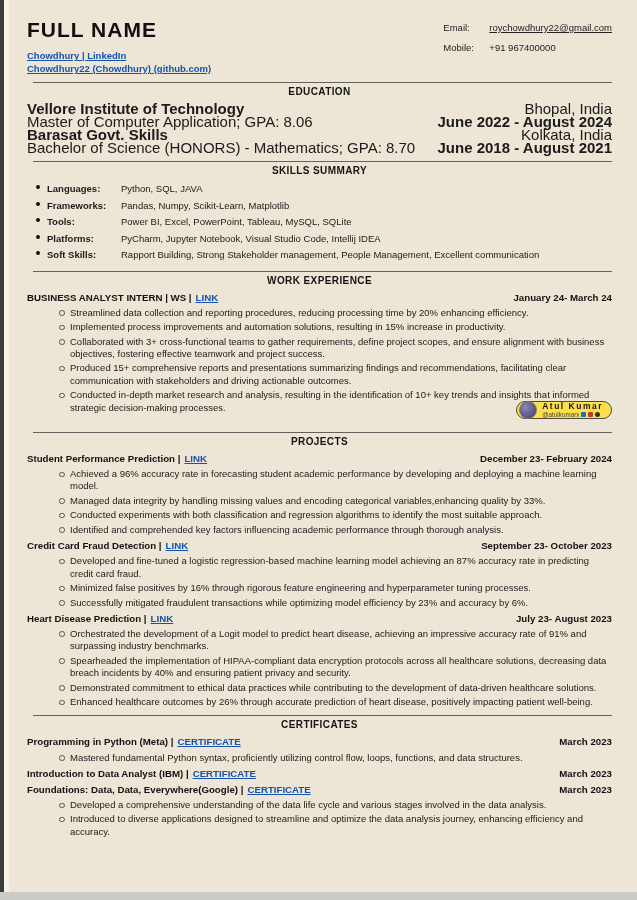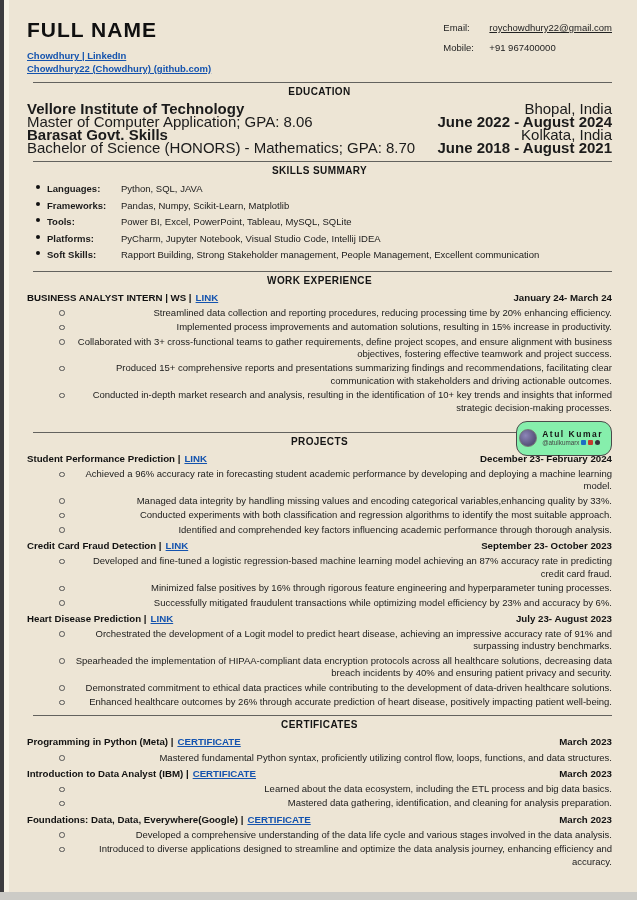--- a/index.html
+++ b/index.html
@@ -37,27 +37,27 @@
   
   .skill-row{display:flex;align-items:baseline;font-size:9.5px;line-height:16.5px;padding-left:8px;}
   .skill-label{font-weight:bold;width:86px;position:relative;padding-left:12px;box-sizing:border-box;}
   .skill-label::before{content:"";position:absolute;left:1px;top:4px;width:4px;height:4px;border-radius:50%;background:#111;}
   .skill-value{flex:1;}
 
   
   .entry-head{display:flex;align-items:baseline;font-size:9.7px;font-weight:bold;line-height:14px;margin-top:2px;color:#121212;}
   .entry-head a{margin-left:4px;}
   .entry-dates{margin-left:auto;font-weight:bold;}
-  ul.bullets{list-style:none;margin:1px 0 3px 0;padding:0 0 0 32px;text-align:right;}
+  ul.bullets{list-style:none;margin:1px 0 3px 0;padding:0 0 0 32px;}
   ul.bullets li{position:relative;padding-left:11px;font-size:9.5px;line-height:12.3px;margin:2.2px 0;}
   ul.bullets li::before{content:"";position:absolute;left:0;top:3.5px;width:3.5px;height:3.5px;border:1px solid #555;border-radius:50%;background:transparent;}
 
   
   .badge-row{display:flex;justify-content:flex-end;margin:-16px 0 0 0;height:24px;}
-  .badge{display:flex;align-items:center;background:#86efac;border:1.4px solid #4a4a4a;border-radius:11px;padding:1px 8px 1px 2px;height:35px;box-sizing:border-box;margin-top:20px;}
+  .badge{display:flex;align-items:center;background:#fde047;border:1.4px solid #4a4a4a;border-radius:11px;padding:1px 8px 1px 2px;height:18px;box-sizing:border-box;}
   .badge-avatar{width:16px;height:16px;border-radius:50%;background:radial-gradient(circle at 35% 35%, #8d86b8, #3f3a5e);margin-right:5px;border:1px solid #777;}
   .badge-text{display:flex;flex-direction:column;line-height:8px;}
   .badge-name{font-weight:bold;font-size:8.5px;letter-spacing:1.5px;color:#161616;line-height:9px;}
   .badge-sub{display:flex;align-items:center;font-size:6.3px;color:#444;line-height:7px;}
   .sq{display:inline-block;width:5px;height:5px;margin-left:2px;border-radius:1px;}
   .sq-li{background:#1c6fc4;}
   .sq-yt{background:#c33a2e;}
   .sq-gh{background:#33333b;border-radius:50%;}
 </style>
 </head>
@@ -209,24 +209,20 @@
   </div>
   <ul class="bullets">
     <li>Mastered fundamental Python syntax, proficiently utilizing control flow, loops, functions, and data structures.</li>
   </ul>
 
   <div class="entry-head">
     <span>Introduction to Data Analyst (IBM) |</span>
     <a>CERTIFICATE</a>
     <span class="entry-dates">March 2023</span>
   </div>
-  <ul class="bullets">
-    <li>Learned about the data ecosystem, including the ETL process and big data basics.</li>
-    <li>Mastered data gathering, identification, and cleaning for analysis preparation.</li>
-  </ul>
 
   <div class="entry-head">
     <span>Foundations: Data, Data, Everywhere(Google) |</span>
     <a>CERTIFICATE</a>
     <span class="entry-dates">March 2023</span>
   </div>
   <ul class="bullets">
     <li>Developed a comprehensive understanding of the data life cycle and various stages involved in the data analysis.</li>
     <li>Introduced to diverse applications designed to streamline and optimize the data analysis journey, enhancing efficiency and accuracy.</li>
   </ul>

